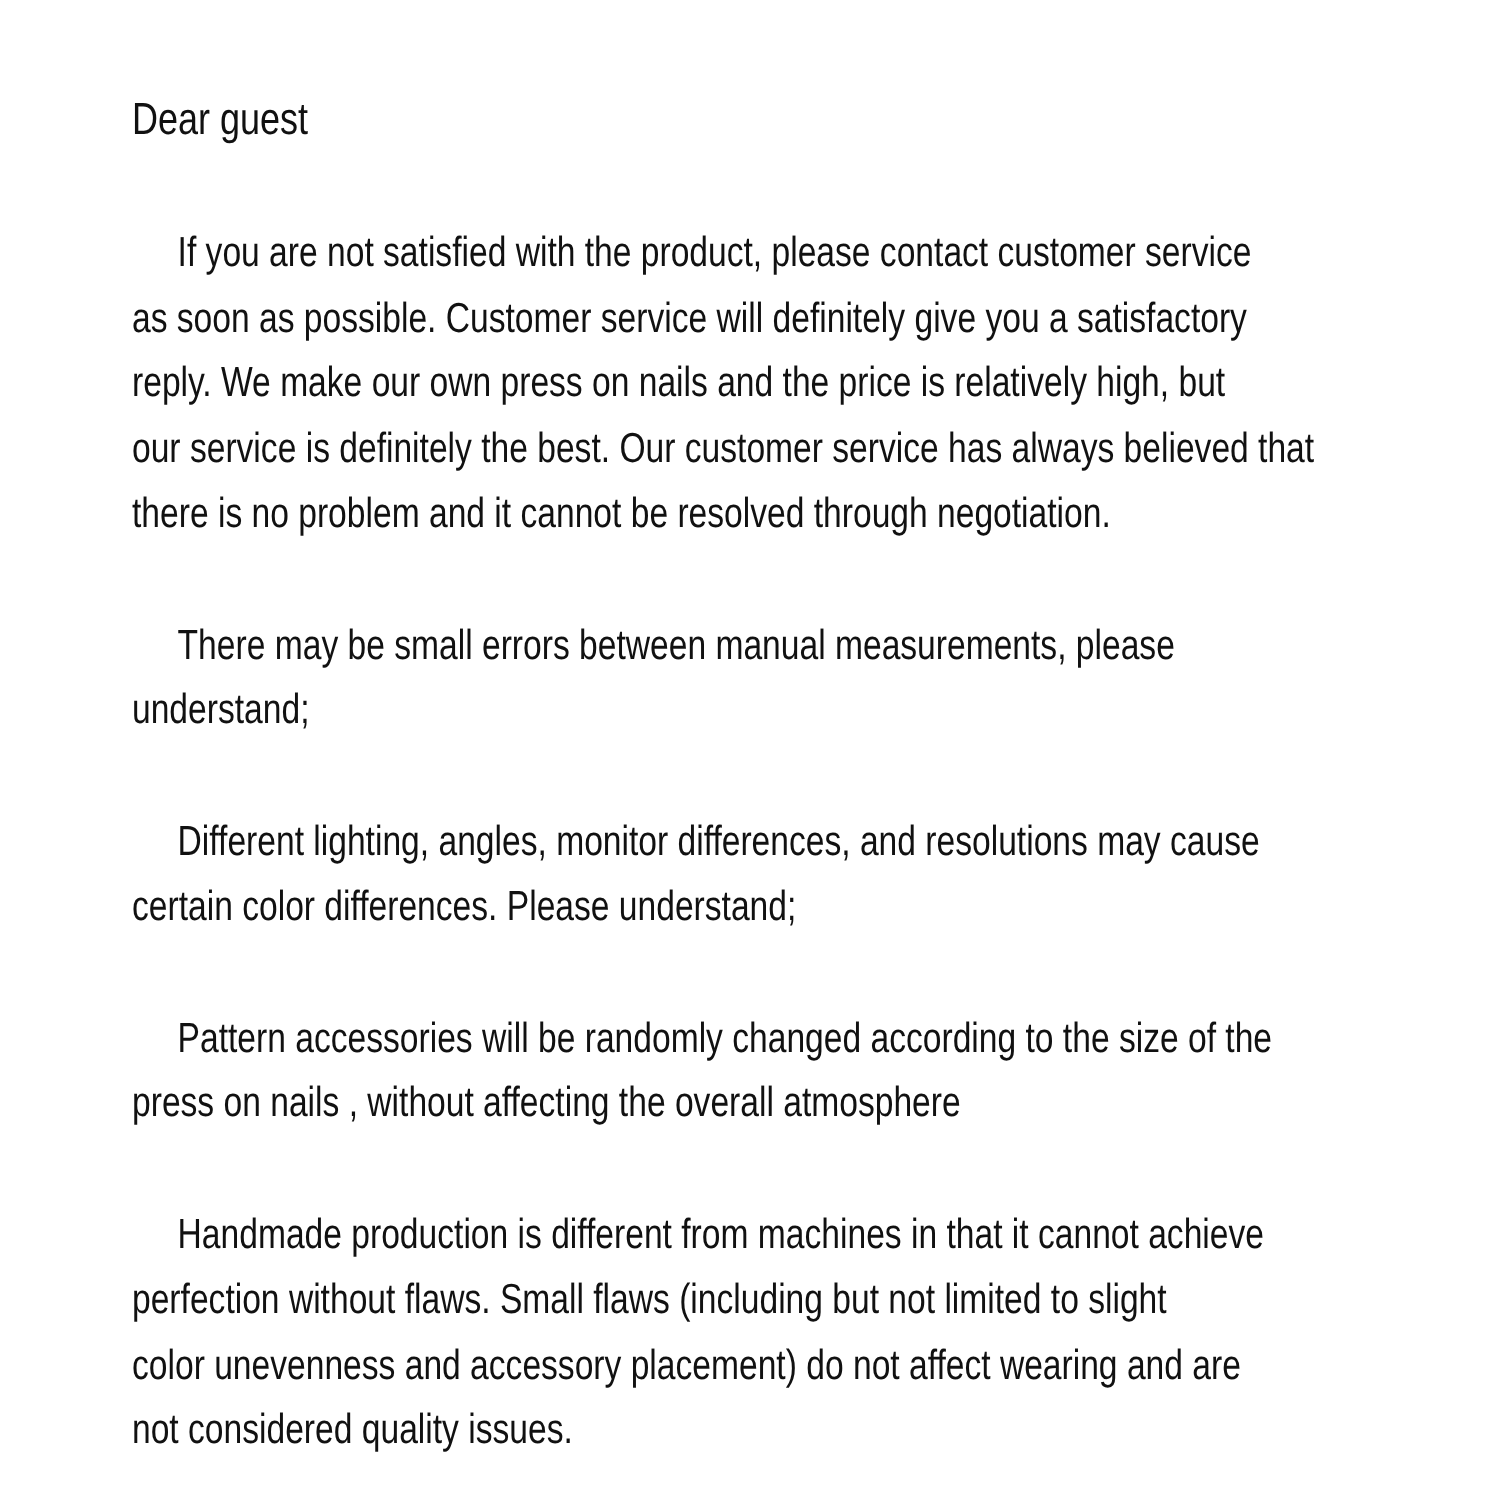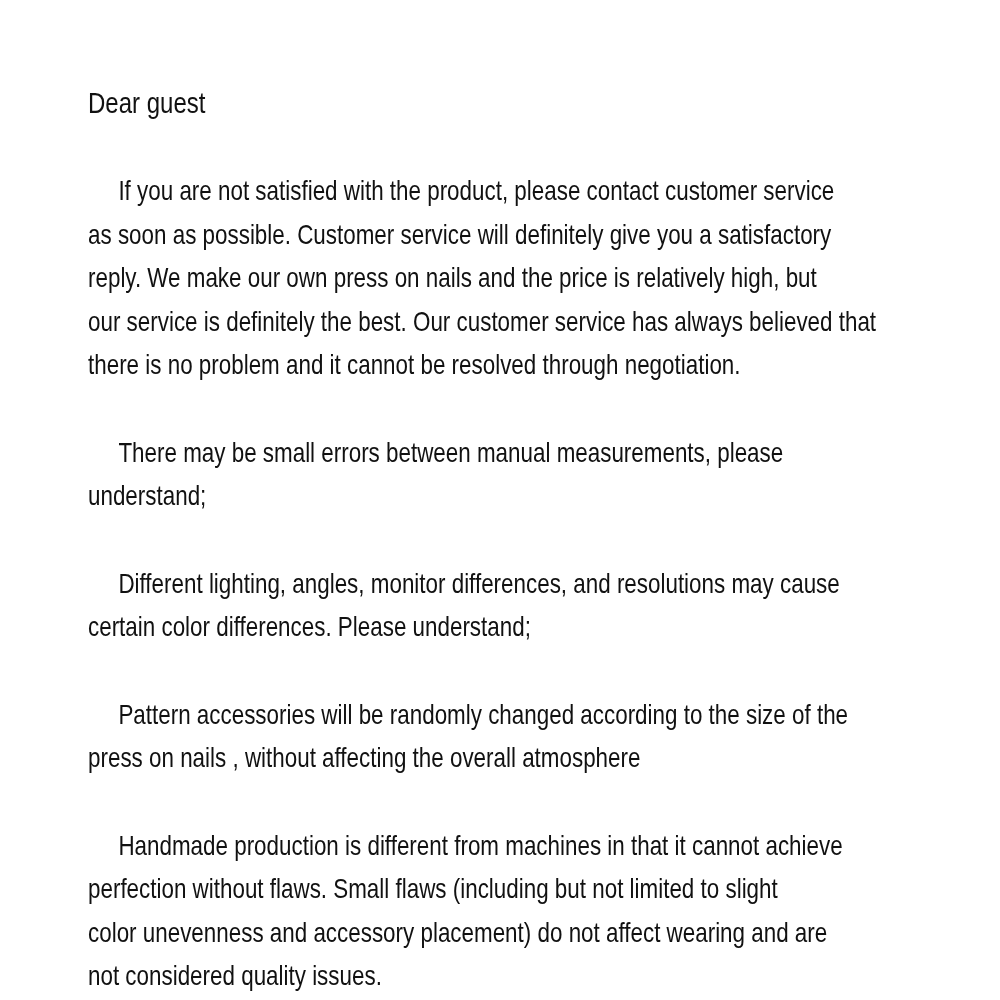--- a/index.html
+++ b/index.html
@@ -9,21 +9,20 @@
   }
   body {
     width: 1000px;
     height: 1000px;
     overflow: hidden;
     font-family: "Liberation Sans", sans-serif;
     color: #111111;
   }
   .page {
     padding: 58px 0 0 88px;
-    margin-top: 23px;
   }
   
   .doc-text {
     transform: scaleX(0.8);
     transform-origin: 0 0;
     width: 1140px;
   }
   .heading {
     font-size: 30px;
     line-height: 44px;

